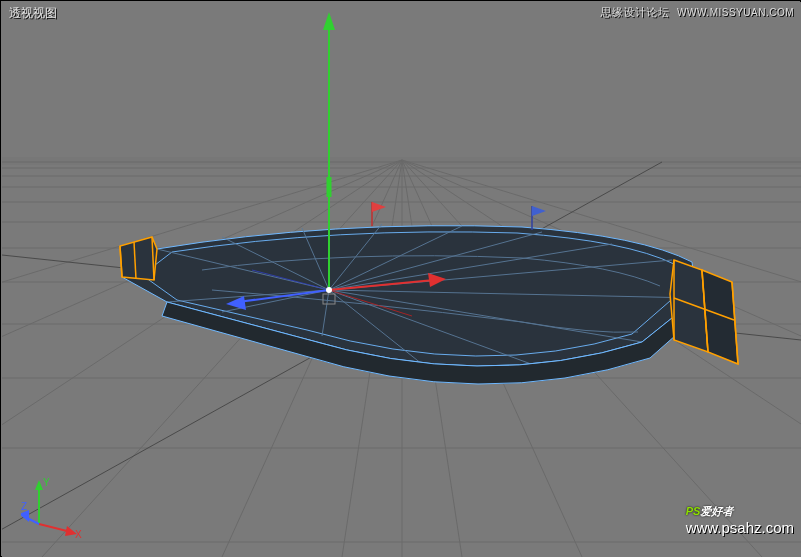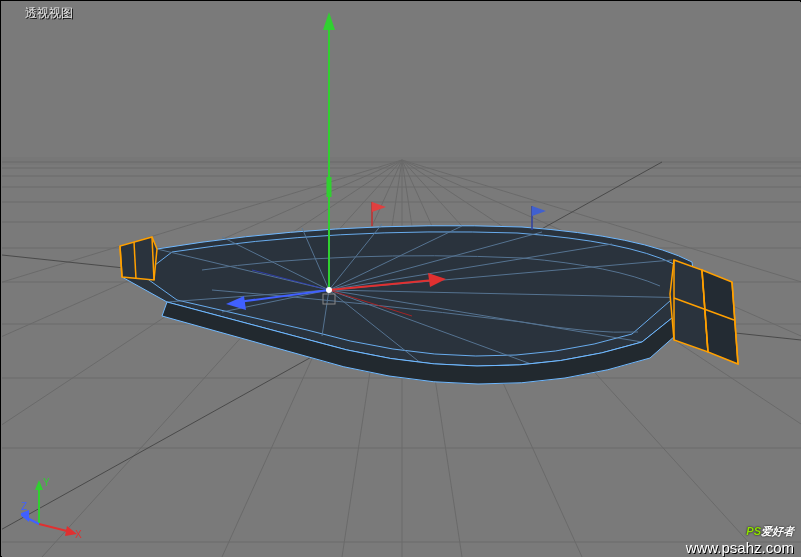--- a/index.html
+++ b/index.html
@@ -1,20 +1,20 @@
 <!DOCTYPE html>
 <html><head>
 <meta charset="utf-8">
 <style>
   html,body{margin:0;padding:0;width:801px;height:557px;overflow:hidden;background:#7a7a7a;font-family:"Microsoft YaHei",Arial,sans-serif;font-size:11px;color:#ddd}
   .frame{position:absolute;inset:0;border:1px solid #000;box-sizing:border-box}
-  .viewport-label{position:absolute;left:24px;top:4px;font-size:12px;color:#e6e6e6;text-shadow:1px 1px 0 #000}
+  .viewport-label{position:absolute;left:8px;top:4px;font-size:12px;color:#e6e6e6;text-shadow:1px 1px 0 #000}
   .watermark-tr{position:absolute;right:6px;top:4px;font-size:11px;color:#ddd;text-shadow:1px 1px 0 #000;letter-spacing:0.5px}
   .watermark-tr a{color:#ddd;text-decoration:none;margin-left:4px;font-size:10px}
-  .watermark-br{position:absolute;right:6px;bottom:0;text-align:right}
+  .watermark-br{position:absolute;right:6px;bottom:20px;text-align:left}
   .watermark-br .l1{font-style:italic;font-weight:bold;color:#fff;text-shadow:0 0 2px #000}
   .watermark-br .l1 .ps{color:#8ee000}
   .watermark-br .l2{font-size:15px;color:#fff;text-shadow:1px 1px 0 #000}
   .nav-gizmo{position:absolute;left:20px;bottom:14px;width:70px;height:70px}
   svg{display:block}
 </style>
 </head>
 <body>
 
 <div class="frame">
@@ -147,20 +147,24 @@
       <line x1="327" y1="288" x2="410" y2="314" stroke="#c02020" stroke-width="1" opacity="0.8"></line>
       <line x1="327" y1="288" x2="250" y2="268" stroke="#3040c0" stroke-width="1" opacity="0.8"></line>
 
       <circle cx="327" cy="288" r="3" fill="#ffffff"></circle>
       <rect x="321" y="292" width="12" height="10" fill="none" stroke="#888" stroke-width="1"></rect>
     </g>
   </svg>
 
   <div class="viewport-label">透视视图</div>
 
+  <div class="watermark-tr">
+    <span>思缘设计论坛</span>
+    <a>WWW.MISSYUAN.COM</a>
+  </div>
 
   <div class="watermark-br">
     <div class="l1">
       <span class="ps">PS</span><span>爱好者</span>
     </div>
     <div class="l2">www.psahz.com</div>
   </div>
 
   <div class="nav-gizmo">
     <svg width="70" height="70" viewBox="0 0 70 70">

